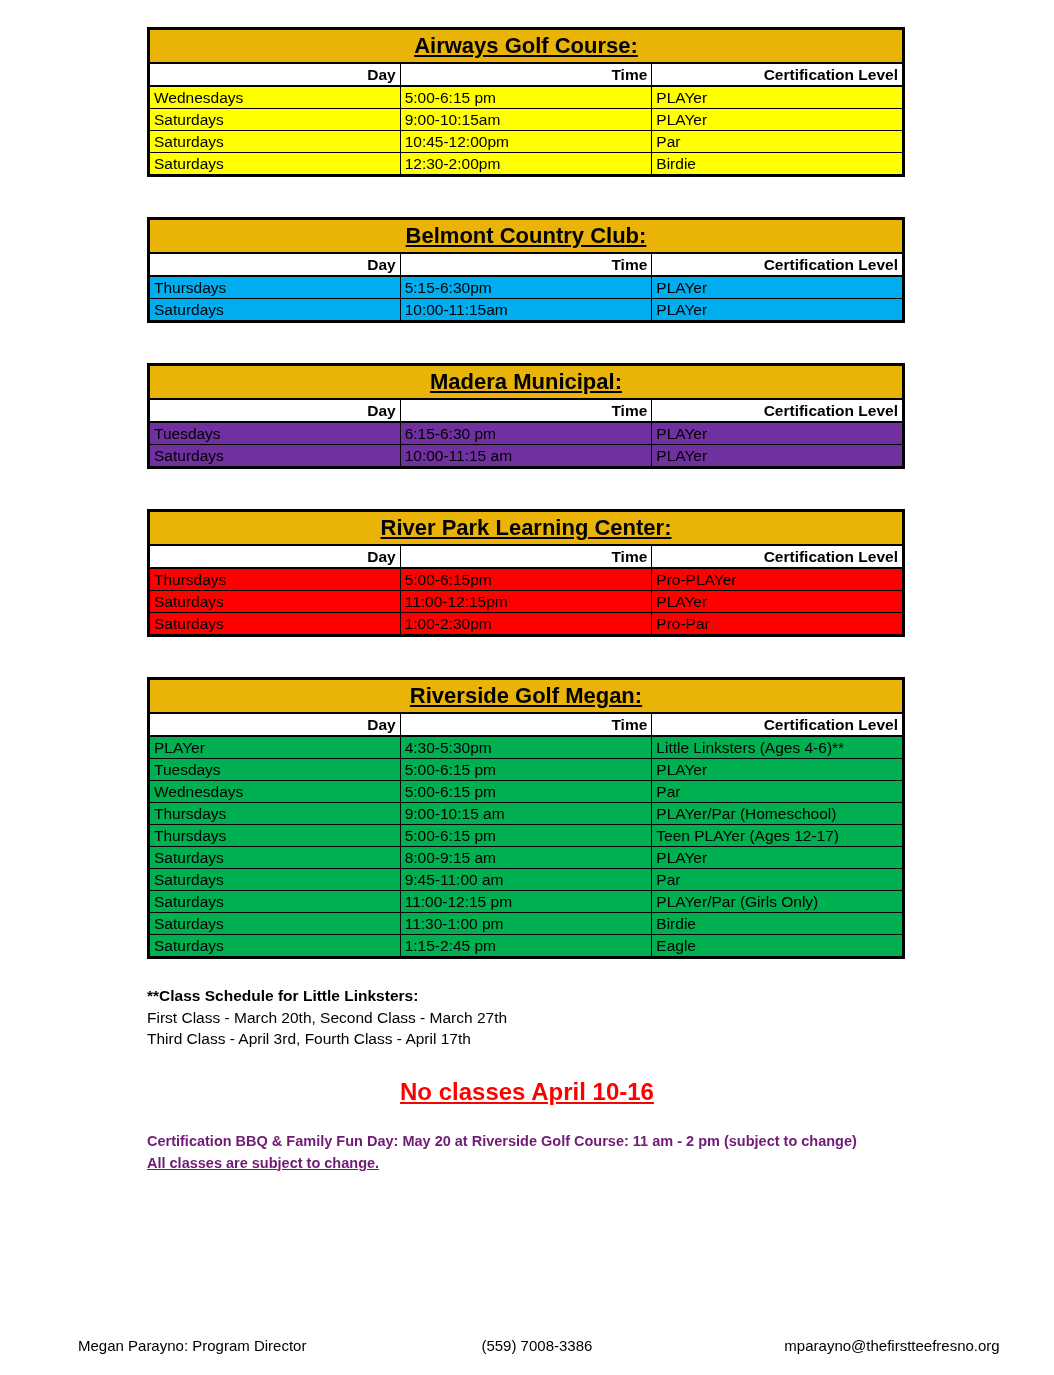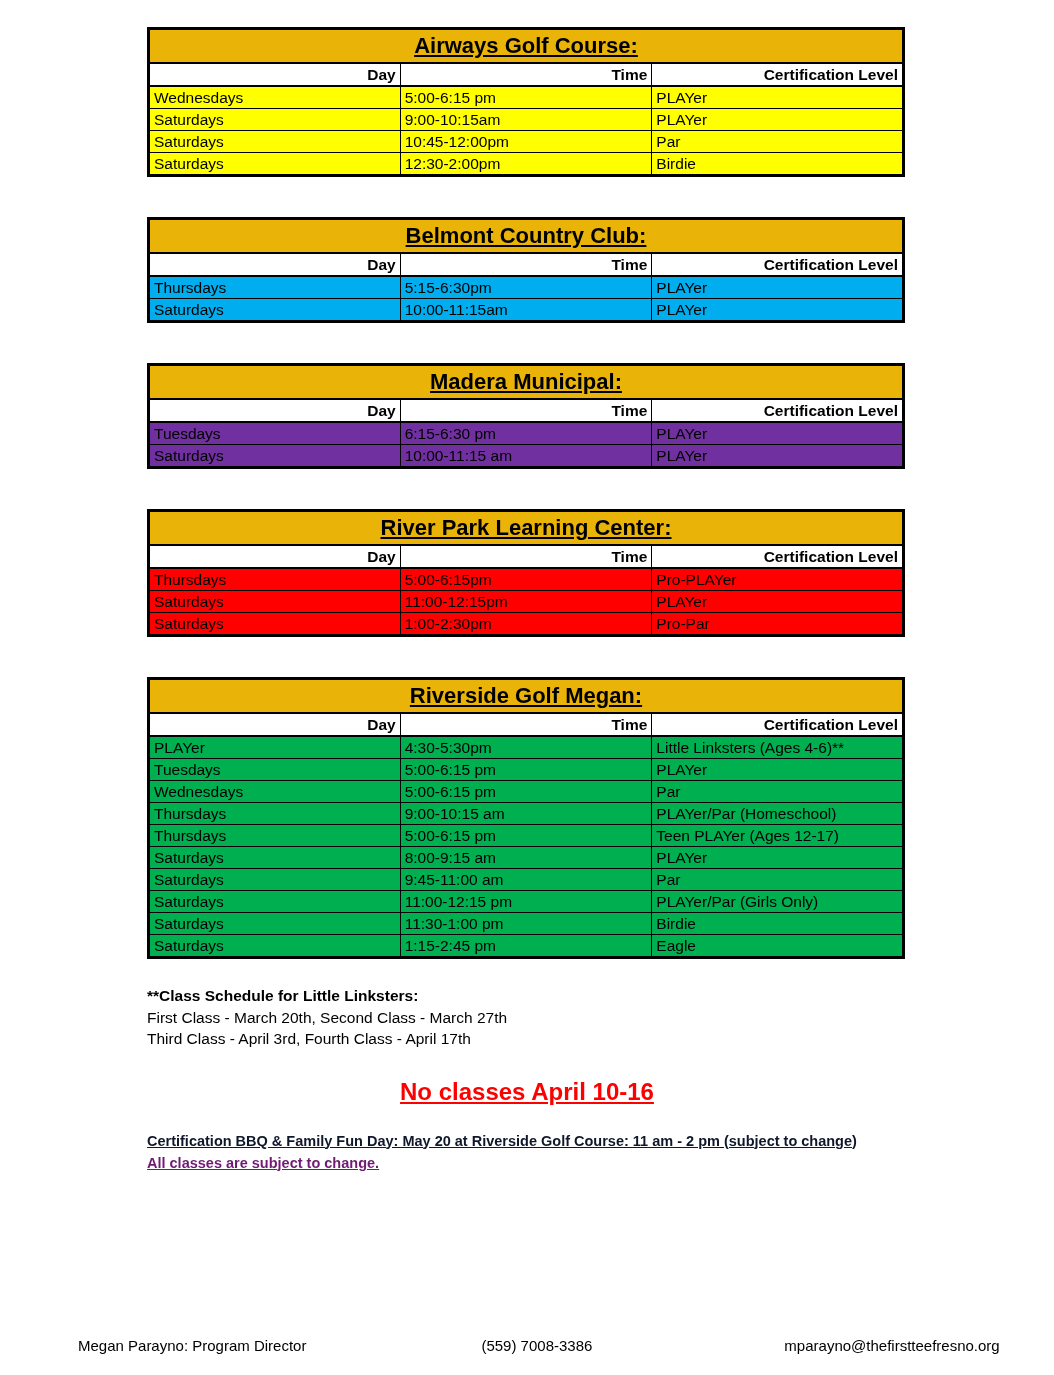--- a/index.html
+++ b/index.html
@@ -114,21 +114,21 @@
 
   .bottom-notes {
     margin-left: 147px;
     margin-top: 24px;
   }
   .bottom-notes .bn {
     font-size: 14.5px;
     font-weight: bold;
     line-height: 22px;
   }
-  .bn-navy { color: #0f172a; text-decoration: underline; }
+  .bn-navy { color: #701a75; }
   .bn-red  { color: #701a75; text-decoration: underline; }
 
   
   .doc-footer {
     position: absolute;
     left: 0;
     right: 0;
     top: 1310px;
     display: flex;
     align-items: center;

